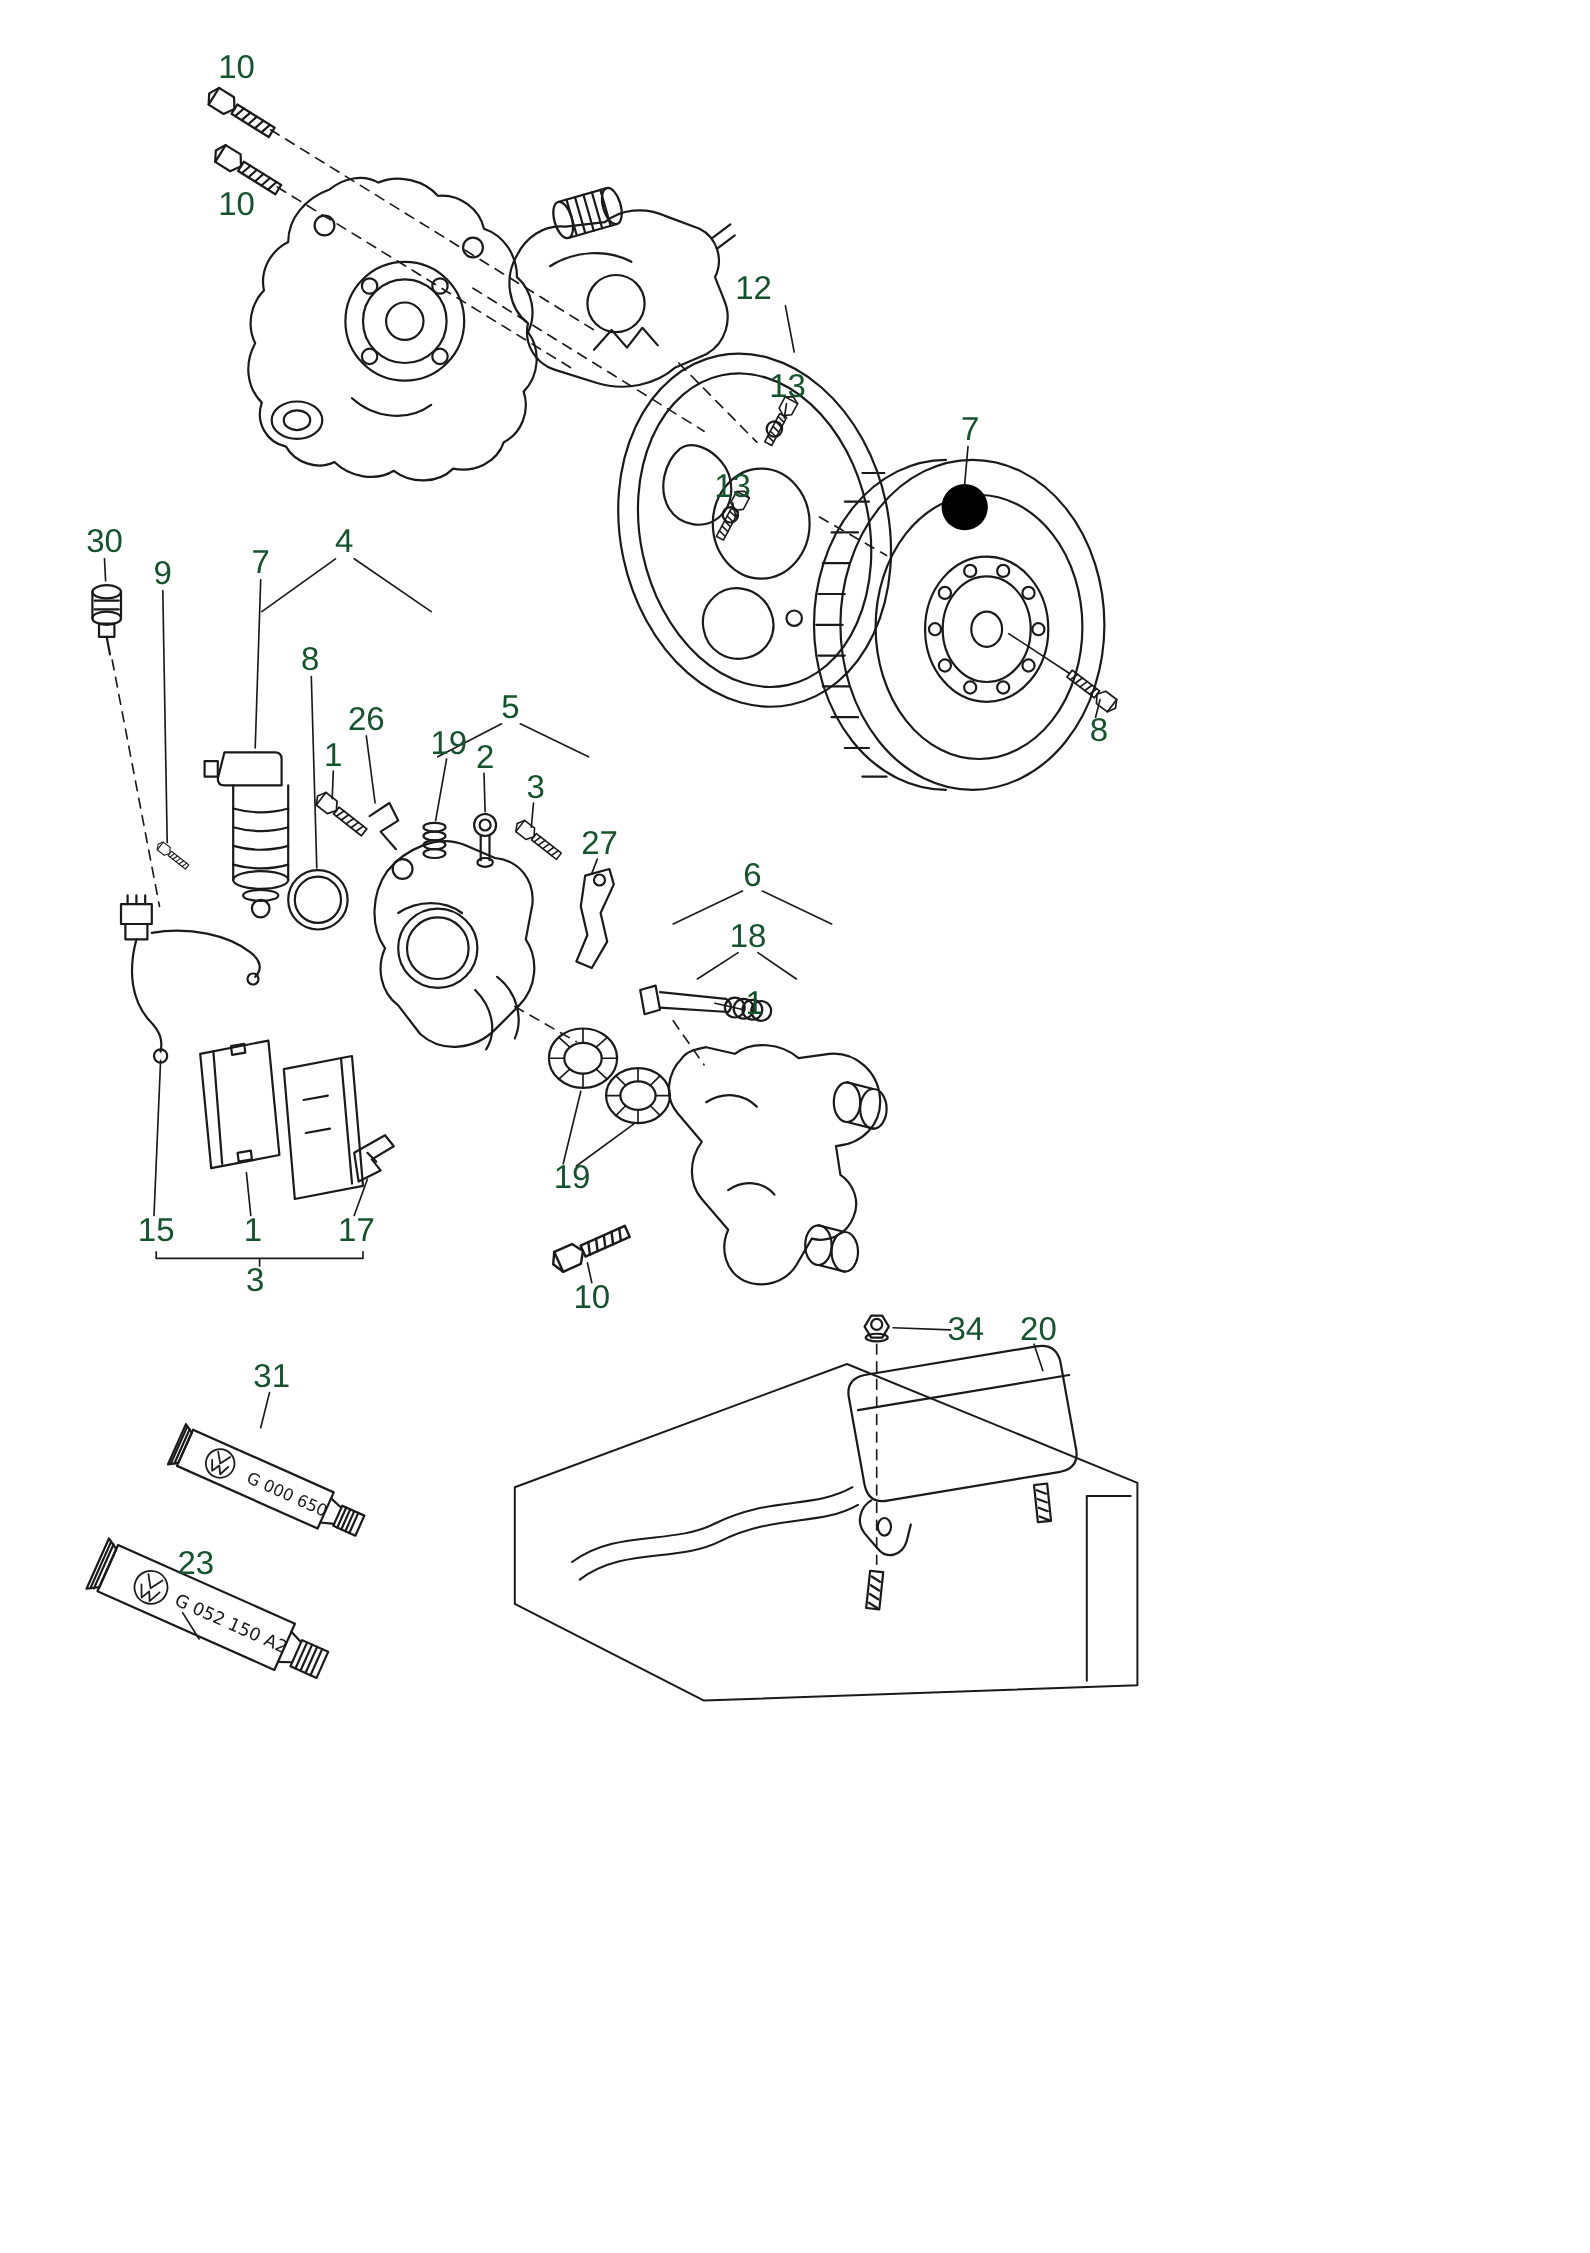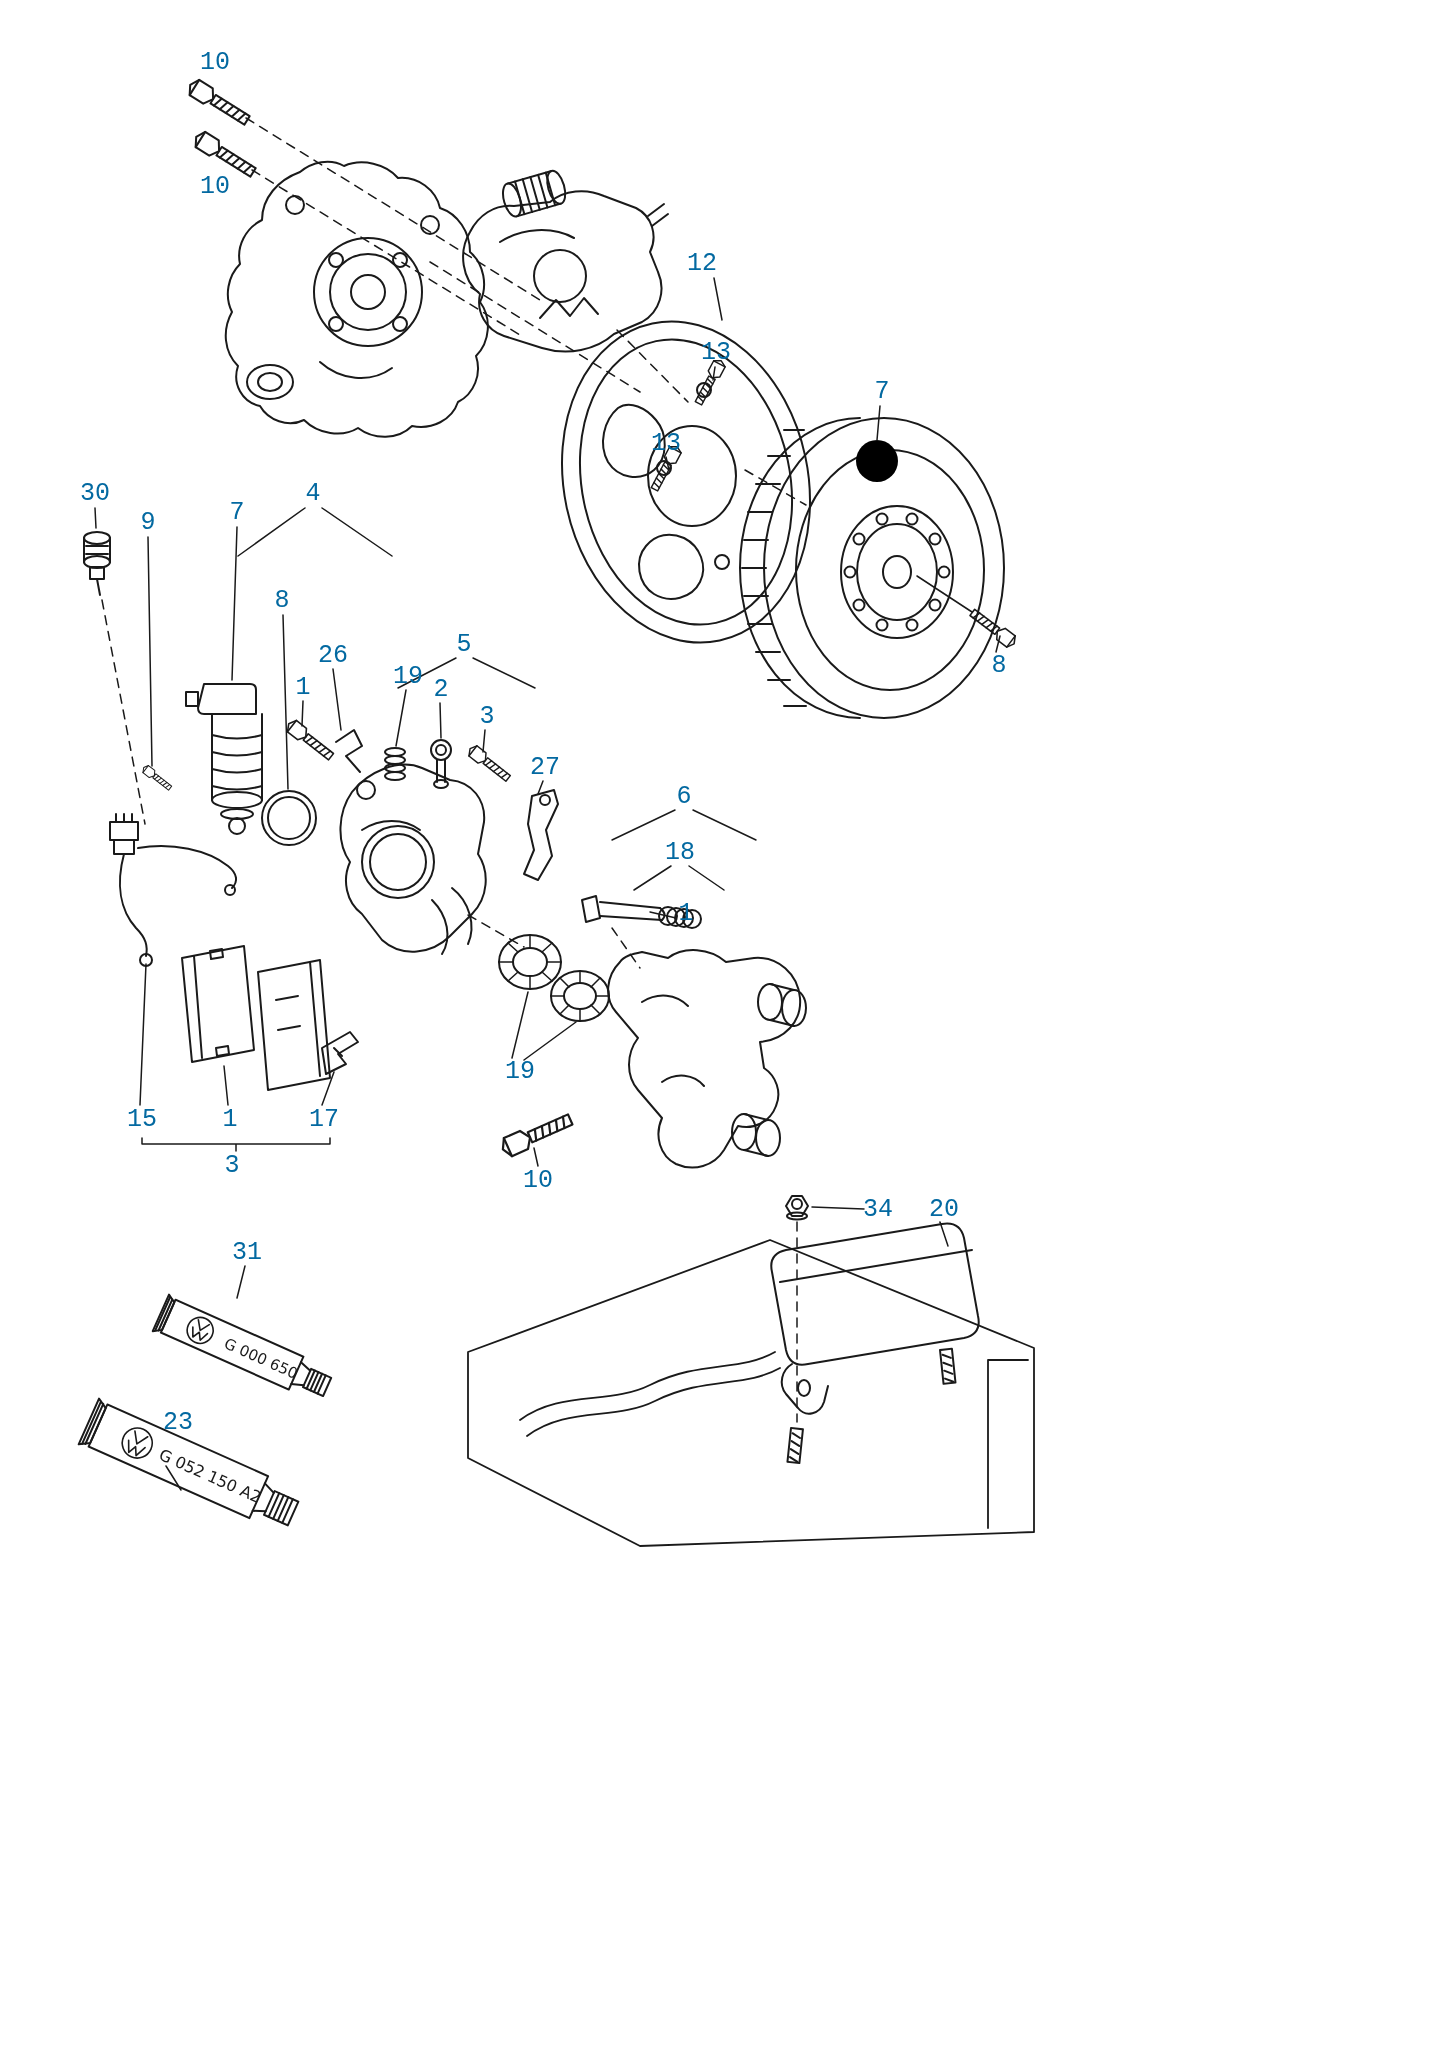--- a/index.html
+++ b/index.html
@@ -1,21 +1,21 @@
 <!DOCTYPE html>
 <html><head>
 <meta charset="utf-8">
 <style>
   html,body{margin:0;padding:0;background:#ffffff;}
   .stage{position:relative;width:1445px;height:2048px;background:#ffffff;overflow:hidden;}
   svg.art{position:absolute;left:0;top:0;width:1445px;height:2048px;}
   .co{
     position:absolute;transform:translate(-50%,-50%);
-    font-family:Liberation Mono, monospace;
-    font-size:25px;color:#0369a1;white-space:nowrap;user-select:none;line-height:1;
+    font-family:Liberation Sans, sans-serif;
+    font-size:30px;color:#14532d;white-space:nowrap;user-select:none;line-height:1;
   }
 </style>
 </head>
 <body>
 
 <div class="stage">
 
 <svg class="art" viewBox="0 0 1445 2048" stroke="#1a1a1a" fill="none" stroke-width="2" stroke-linecap="round" stroke-linejoin="round">
 
   <defs>
@@ -337,21 +337,21 @@
     <line x1="538" y1="1166" x2="534" y2="1148"></line>
     <line x1="864" y1="1209" x2="812" y2="1207"></line>
     <line x1="940" y1="1222" x2="948" y2="1246"></line>
     <line x1="245" y1="1266" x2="237" y2="1298"></line>
     <line x1="181" y1="1490" x2="166" y2="1466"></line>
   </g>
 </svg>
 
   <div class="co" style="left:215px;top:62px">10</div>
   <div class="co" style="left:215px;top:186px">10</div>
-  <div class="co" style="left:702px;top:263px">12</div>
+  <div class="co" style="left:685px;top:263px">12</div>
   <div class="co" style="left:716px;top:352px">13</div>
   <div class="co" style="left:666px;top:443px">13</div>
   <div class="co" style="left:882px;top:391px">7</div>
   <div class="co" style="left:95px;top:493px">30</div>
   <div class="co" style="left:148px;top:522px">9</div>
   <div class="co" style="left:237px;top:512px">7</div>
   <div class="co" style="left:313px;top:493px">4</div>
   <div class="co" style="left:282px;top:600px">8</div>
   <div class="co" style="left:333px;top:655px">26</div>
   <div class="co" style="left:303px;top:687px">1</div>

